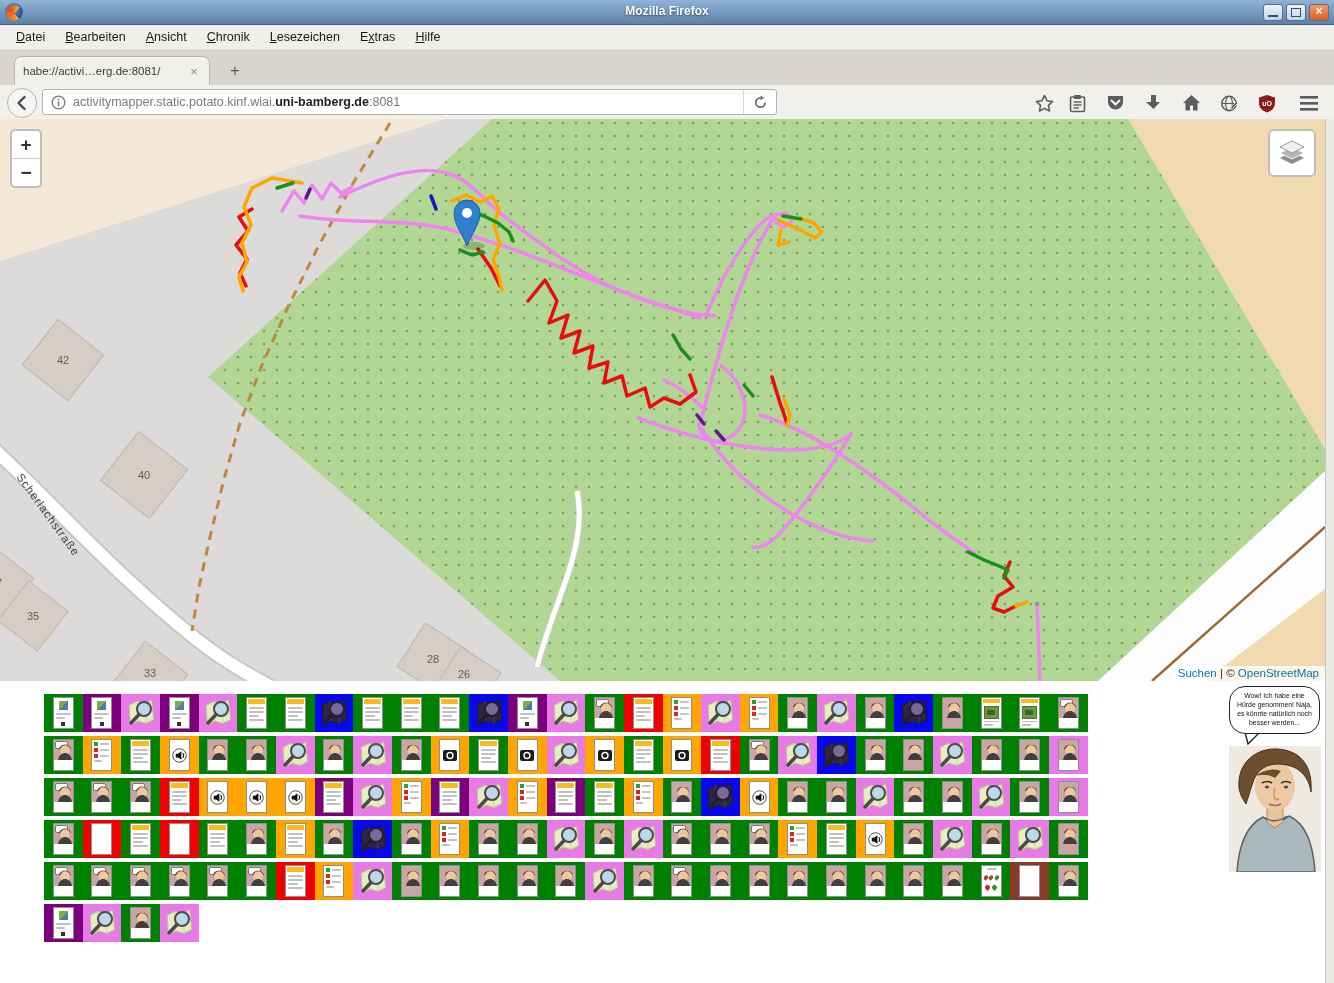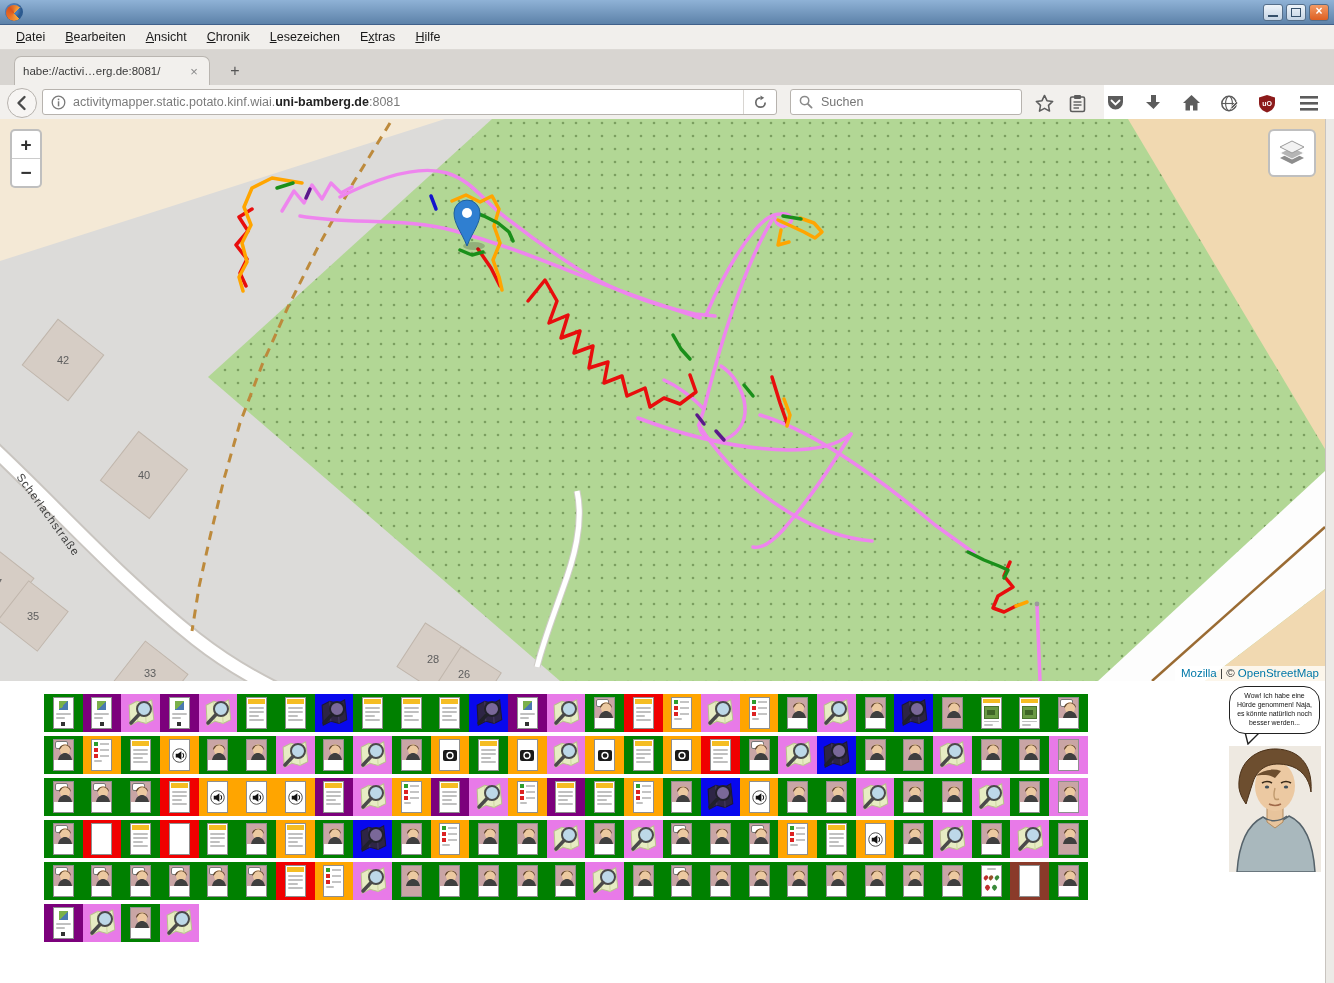--- a/index.html
+++ b/index.html
@@ -24,21 +24,21 @@
   .menubar{position:absolute;left:0;top:25px;width:1334px;height:25px;background:#f1efec;
     border-bottom:1px solid #dcd9d5;display:flex;align-items:center;padding-left:6px;box-sizing:border-box;}
   .menubar span.mi{font-size:12.5px;color:#1a1a1a;padding:3px 10px;cursor:default;}
   .tabbar{position:absolute;left:0;top:50px;width:1334px;height:35px;background:#d8d5d1;}
   .tab{position:absolute;left:14px;top:6px;width:196px;height:29px;background:#f2f0ed;
     border:1px solid #b9b5b0;border-bottom:none;border-radius:7px 7px 0 0;display:flex;align-items:center;
     padding:0 8px;box-sizing:border-box;font-size:11.5px;color:#3a3a3a;}
   .tab .tclose{margin-left:auto;color:#8a8a8a;font-size:13px;width:14px;text-align:center;cursor:pointer;}
   .newtab{position:absolute;left:222px;top:10px;width:26px;height:22px;font-size:16px;color:#555;
     text-align:center;line-height:22px;border-radius:4px;cursor:pointer;}
-  .navbar{position:absolute;left:0;top:85px;width:1104px;height:34px;background:#f2f0ed;
+  .navbar{position:absolute;left:0;top:85px;width:1334px;height:34px;background:#f2f0ed;
     border-bottom:1px solid #c3bfba;}
   .navbtn{position:absolute;top:3px;width:28px;height:28px;border:1px solid #b7b3ae;border-radius:50%;
     background:#f7f5f3;display:flex;align-items:center;justify-content:center;cursor:pointer;}
   .urlbar{position:absolute;left:42px;top:4px;width:735px;height:26px;background:#fff;
     border:1px solid #b7b3ae;border-radius:3px;display:flex;align-items:center;box-sizing:border-box;}
   .urlbar .info{margin:0 7px 0 8px;}
   .urltext{font-size:12.5px;color:#7a7a7a;white-space:nowrap;overflow:hidden;flex:1;}
   .urltext b{color:#222;font-weight:bold;}
   .reloadseg{width:32px;align-self:stretch;border-left:1px solid #d8d5d1;display:flex;align-items:center;
     justify-content:center;cursor:pointer;}
@@ -87,20 +87,21 @@
   .bubble-tail{margin:-2px 0 0 14px;display:block;}
   .ava-img{display:block;margin-top:1px;}
   .frameR{position:absolute;left:1325px;top:119px;width:9px;height:864px;background:#eceae6;border-left:1px solid #c8c4bf;}
   u{text-decoration:underline;}
 </style>
 </head>
 <body>
 
 <div class="titlebar">
   <div class="fx-logo"></div>
+  <div class="win-title">Mozilla Firefox</div>
   <div class="winbtns">
     <div class="wbtn">
         <div class="mini"></div>
       </div>
     <div class="wbtn">
         <div class="maxi"></div>
       </div>
     <div class="wbtn close">
         <span>×</span>
       </div>
@@ -137,27 +138,20 @@
       <rect x="6.8" y="6.3" width="1.5" height="5" fill="#7a7a7a"></rect>
         <rect x="6.8" y="3.6" width="1.5" height="1.6" fill="#7a7a7a"></rect>
     </svg>
     <div class="urltext"><span>activitymapper.static.potato.kinf.wiai.</span><b>uni-bamberg.de</b><span>:8081</span></div>
     <div class="reloadseg">
       <svg width="15" height="15" viewBox="0 0 16 16">
         <path d="M13 8 A5 5 0 1 1 8 3" stroke="#6a6a6a" stroke-width="1.8" fill="none"></path>
         <path d="M8 0.5 L12 3 L8 5.6 Z" fill="#6a6a6a"></path>
       </svg>
     </div>
-  </div>
-  <div class="searchbar">
-    <svg width="14" height="14" viewBox="0 0 14 14" style="margin:0 6px 0 8px">
-      <circle cx="5.6" cy="5.6" r="4.2" fill="none" stroke="#8a8a8a" stroke-width="1.5"></circle>
-      <line x1="8.8" y1="8.8" x2="12.6" y2="12.6" stroke="#8a8a8a" stroke-width="1.8" stroke-linecap="round"></line>
-    </svg>
-    <input placeholder="Suchen" style="">
   </div>
   <div class="tbicon" style="left:1033px">
     <svg width="19" height="19" viewBox="0 0 20 20">
       <path d="M10 1.5 L12.6 7 L18.6 7.8 L14.2 12 L15.3 18 L10 15.1 L4.7 18 L5.8 12 L1.4 7.8 L7.4 7 Z" fill="none" stroke="#5c5c5c" stroke-width="1.6" stroke-linejoin="round"></path>
     </svg>
   </div>
   <div class="tbicon" style="left:1066px">
     <svg width="17" height="19" viewBox="0 0 17 19">
       <rect x="1.5" y="3" width="14" height="14.5" rx="1.5" fill="none" stroke="#5c5c5c" stroke-width="1.6"></rect>
       <rect x="5" y="1" width="7" height="4" rx="1" fill="#5c5c5c"></rect>
@@ -310,21 +304,21 @@
     <div>−</div>
   </div>
   <div class="layersctl">
     <svg width="28" height="26" viewBox="0 0 28 26">
       <path d="M14 12 L26 18 L14 24 L2 18 Z" fill="#8d8d8d"></path>
       <path d="M14 7 L26 13 L14 19 L2 13 Z" fill="#b5b5b5" stroke="#fff" stroke-width="1"></path>
       <path d="M14 1 L26 7 L14 13 L2 7 Z" fill="#f2f2f2" stroke="#9a9a9a" stroke-width="1"></path>
     </svg>
   </div>
   <div class="attrib">
-    <a>Mozilla</a><span style="white-space:pre"> | © </span><a>OpenStreetMap</a>
+    <a>Suchen</a><span style="white-space:pre"> | © </span><a>OpenStreetMap</a>
   </div>
 </div>
 
 <div class="panel">
   <div class="tgrid" id="tgrid">
       <div class="trow">
         <div class="tile" style="background: rgb(0, 128, 0);">
           <div class="th">
             <div class="appic"></div>
             <div class="ln"></div>

